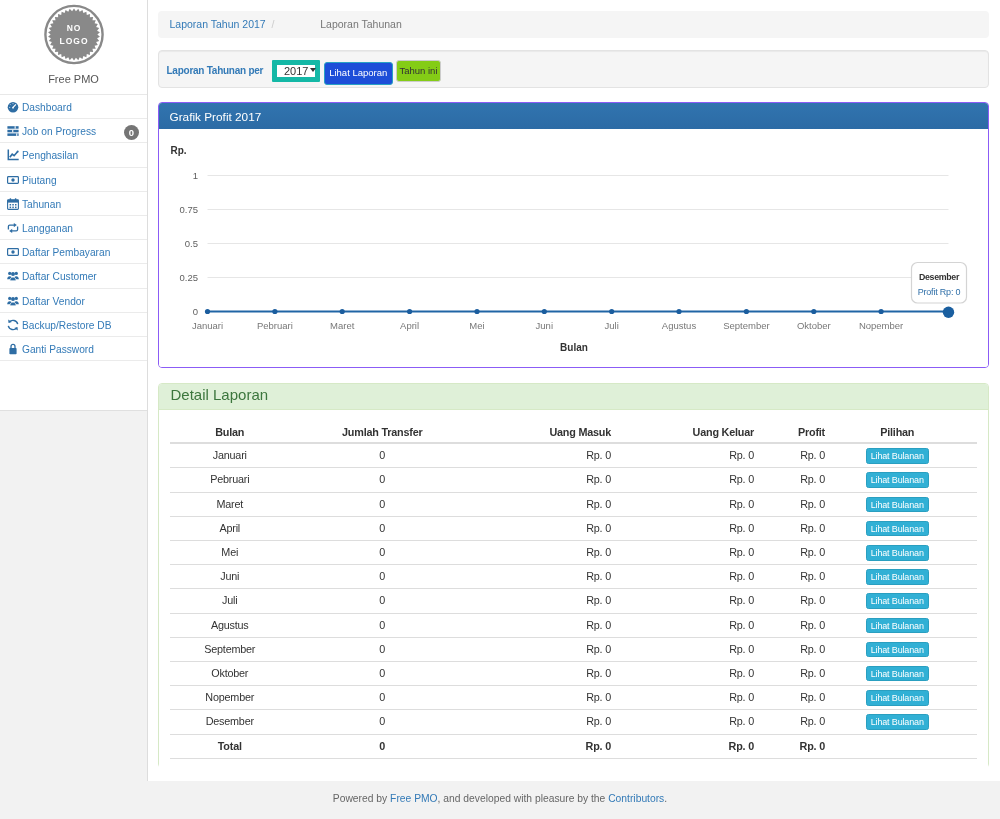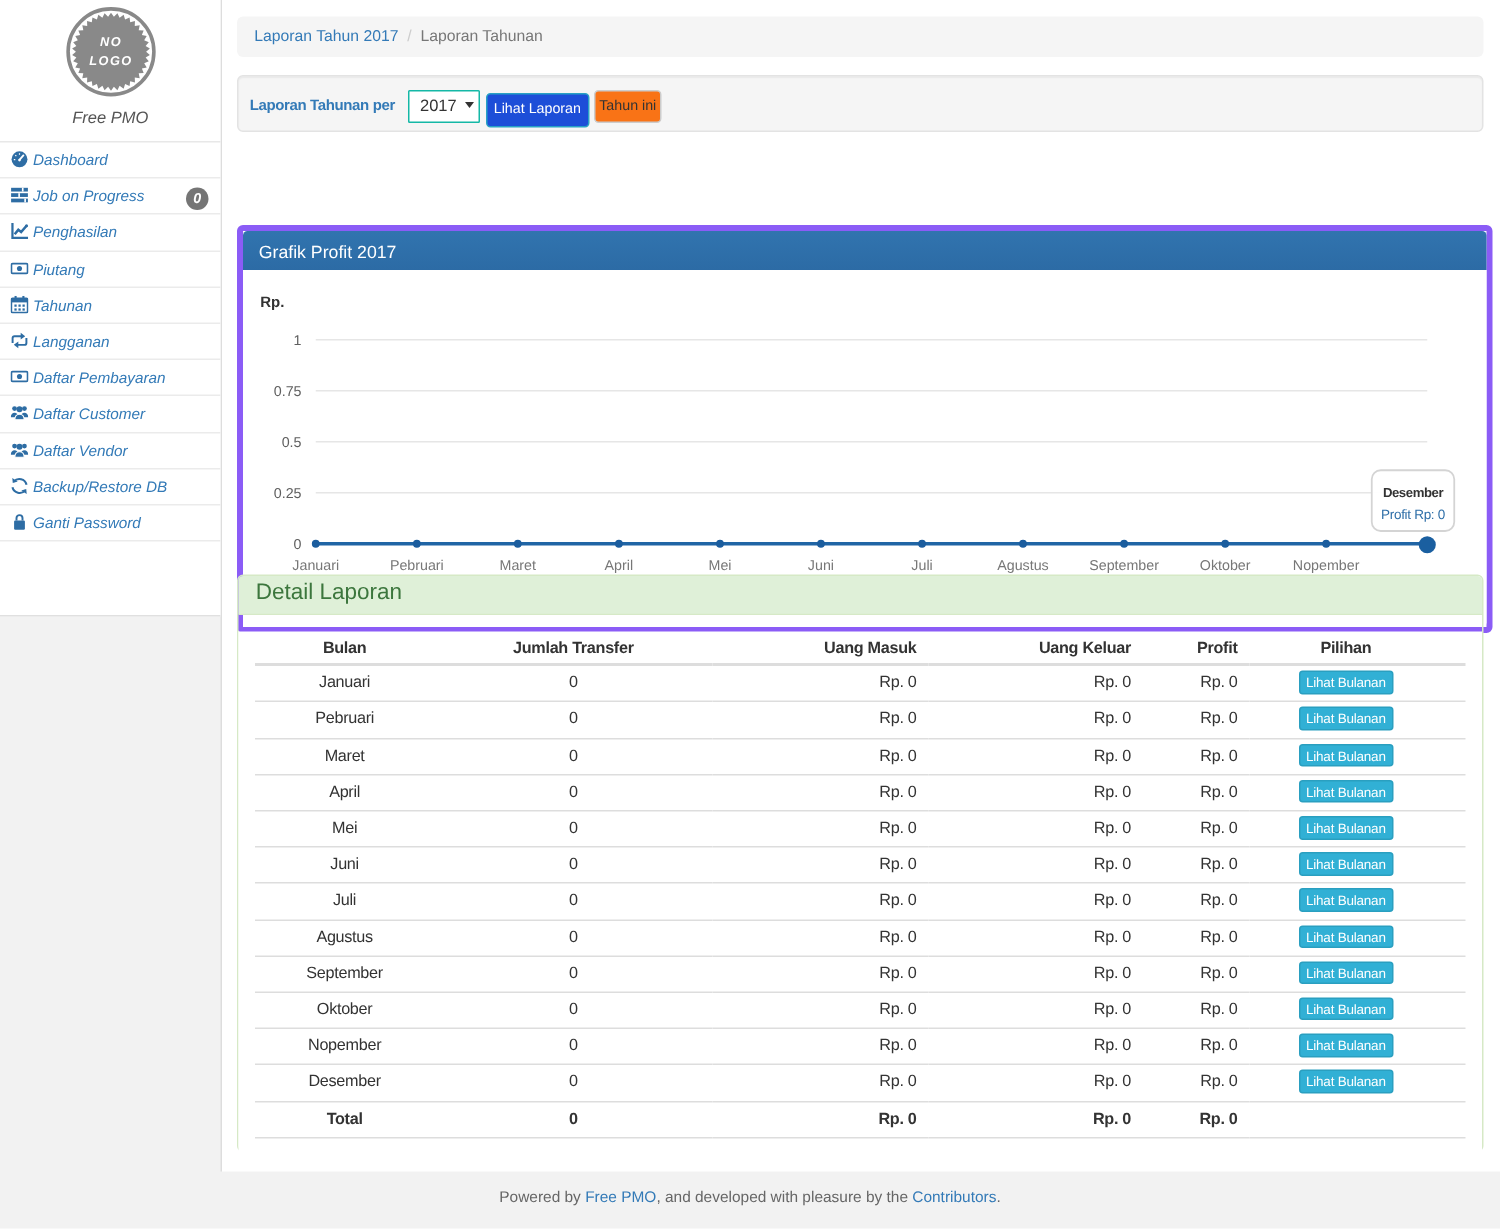--- a/index.html
+++ b/index.html
@@ -1,57 +1,57 @@
 <!DOCTYPE html>
 <html><head><meta charset="utf-8"><title>Laporan Tahunan</title>
 <style>
 * { margin:0; padding:0; }
 body { width:1000px; height:819px; background:#f2f2f2; position:relative;
        font-family:"Liberation Sans", sans-serif; overflow:hidden; }
 a { color:#337ab7; text-decoration:none; }
 #main { position:absolute; left:148px; top:0; width:852px; height:781px; background:#fff; }
 #vline { position:absolute; left:147px; top:0; width:1px; height:781px; background:#ddd; }
 #sidebar { position:absolute; left:0; top:0; width:147px; height:410px;
-        background:#fff; border-bottom:1px solid #e0e0e0;font-style:italic; }
+        background:#fff; border-bottom:1px solid #e0e0e0; }
 #freepmo { position:absolute; top:74px; left:0; width:147px; text-align:center;
         font-size:11px; line-height:11px; color:#555; }
 #menu { position:absolute; top:94px; left:0; width:147px; list-style:none;
         border-top:1px solid #e8e8e8; }
 #menu li { position:relative; height:23.2px; line-height:21px;
         border-bottom:1px solid #ebebeb; padding-left:7px; white-space:nowrap; }
 #menu .mi { vertical-align:-2px; margin-right:3px; }
 #menu .mt { font-size:10.2px; color:#337ab7; }
 #menu .badge { position:absolute; right:8px; top:6px; width:15px; height:15px;
         border-radius:8px; background:#757575; color:#fff; font-size:9.5px; font-weight:bold;
         text-align:center; line-height:15px; }
 #menu .chev { position:absolute; right:8px; top:6.5px; }
 .crumb { position:absolute; left:9.5px; top:10.5px; width:819px; height:27.5px;
         background:#f5f5f5; border-radius:4px; font-size:10.5px; line-height:27.5px;
         padding-left:12px; color:#ccc; }
-.crumb .cur { color:#777; }
+.crumb .cur { color:#777;margin-left:40px; }
 .well { position:absolute; left:9.5px; top:50px; width:829px; height:35.5px;
         background:#f5f5f5; border:1px solid #e3e3e3; border-radius:4px;
         box-shadow:inset 0 1px 1px rgba(0,0,0,0.05); }
 .well label { position:absolute; left:8px; top:15px; font-size:10px; font-weight:bold;
         letter-spacing:-0.25px; line-height:10.8px; color:#337ab7; }
 .well select { position:absolute; left:113.5px; top:9px; width:48px; height:21.5px;
         box-sizing:border-box; font-size:11px; font-family:"Liberation Sans",sans-serif;
-        color:#333; border:1px solid #14b8a6; border-radius:1px; background:#fff;
+        color:#333; border:5px solid #14b8a6; border-radius:1px; background:#fff;
         padding-left:7px; -webkit-appearance:none; appearance:none; }
 .selarrow { position:absolute; left:151px; top:16.5px; width:0; height:0;
         border-left:3.5px solid transparent; border-right:3.5px solid transparent;
         border-top:4.5px solid #333; }
 .btn1 { position:absolute; left:165.5px; top:11px; width:68.5px; height:22.5px;
         background:#1d4ed8; border:1px solid #28a1c5; border-radius:3px; box-sizing:border-box;
         color:#fff; font-size:9.5px; text-align:center; line-height:20.5px; }
 .btn2 { position:absolute; left:237.5px; top:8.5px; width:45px; height:22.5px;
-        background:#f97316; border:1px solid #ccc; border-radius:3px; box-sizing:border-box;
+        background:#84cc16; border:1px solid #ccc; border-radius:3px; box-sizing:border-box;
         color:#333; font-size:9.5px; text-align:center; line-height:20.5px; }
 .panel { position:absolute; left:9.5px; width:829px; border-radius:4px; }
-#chartpanel { top:102px; height:263.5px; border:4px solid #8b5cf6;margin-top:48px; }
+#chartpanel { top:102px; height:263.5px; border:1px solid #8b5cf6; }
 #chartpanel .ph { height:26px; background:linear-gradient(180deg,#3174af,#2c6ba5); color:#fff; font-size:11.8px;
         line-height:28.5px; padding-left:11px; border-radius:3px 3px 0 0; }
 #chartpanel .pb { position:relative; height:237.5px; background:#fff; border-radius:0 0 3px 3px; }
 #detailpanel { top:383px; height:382.5px; border:1px solid #d6e9c6; }
 #detailpanel .ph { height:25px; background:#dff0d8; color:#3c763d; font-size:15px;
         line-height:22px; padding-left:12px; border-radius:3px 3px 0 0;
         border-bottom:1px solid #d6e9c6; }
 #detailpanel .pb { position:relative; background:#fff; height:355.5px; border-radius:0 0 3px 3px; }
 table { border-collapse:collapse; margin-left:11px; margin-top:11px;
         font-size:10.8px; letter-spacing:-0.2px; color:#333; table-layout:fixed; width:807px; }

